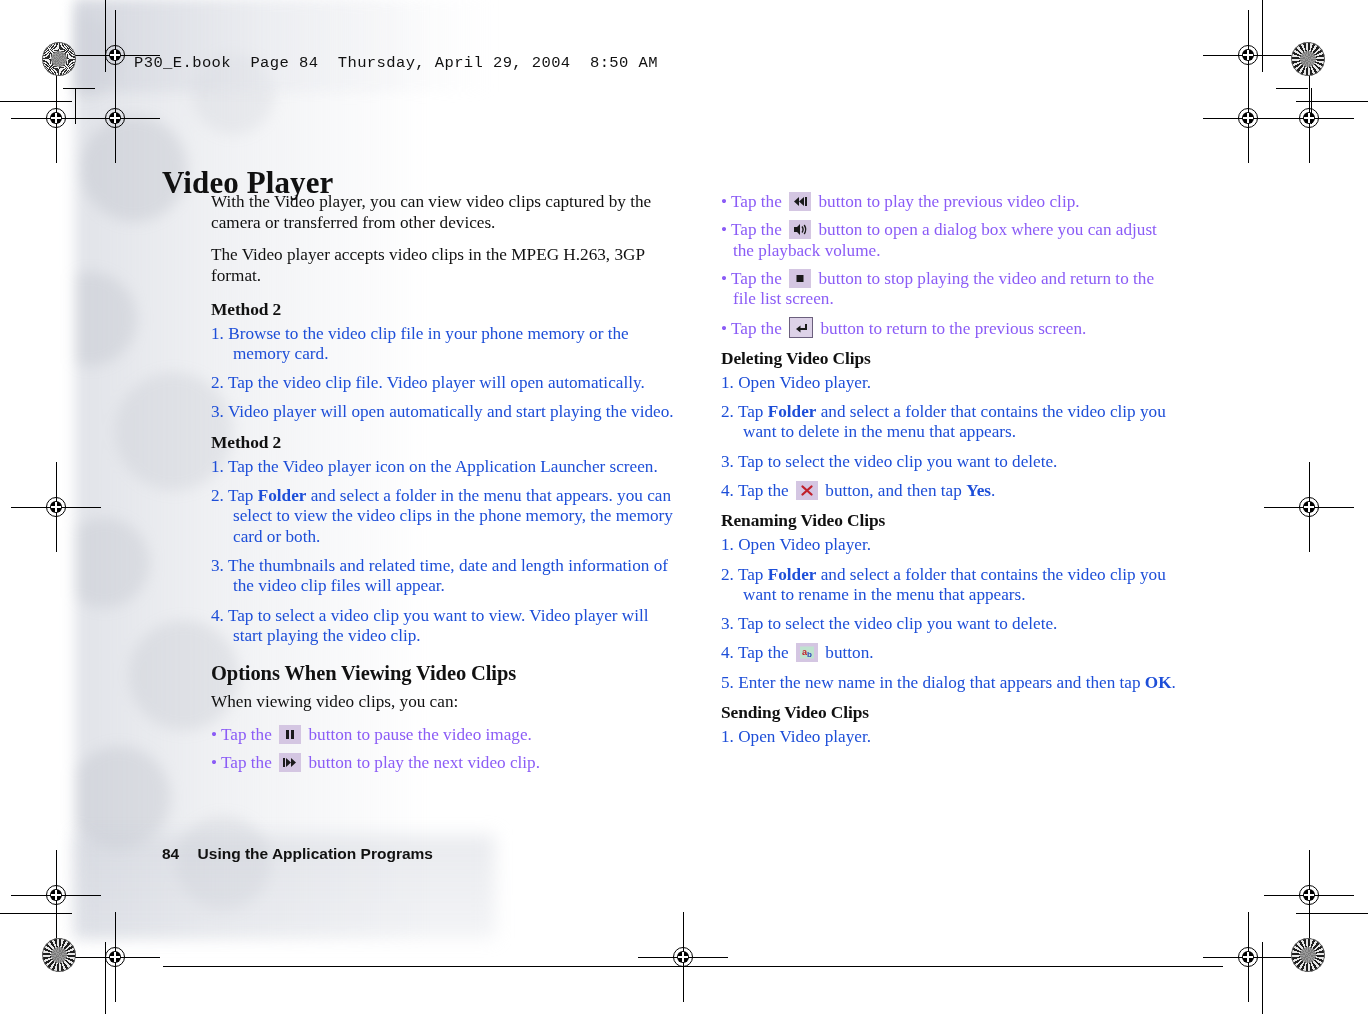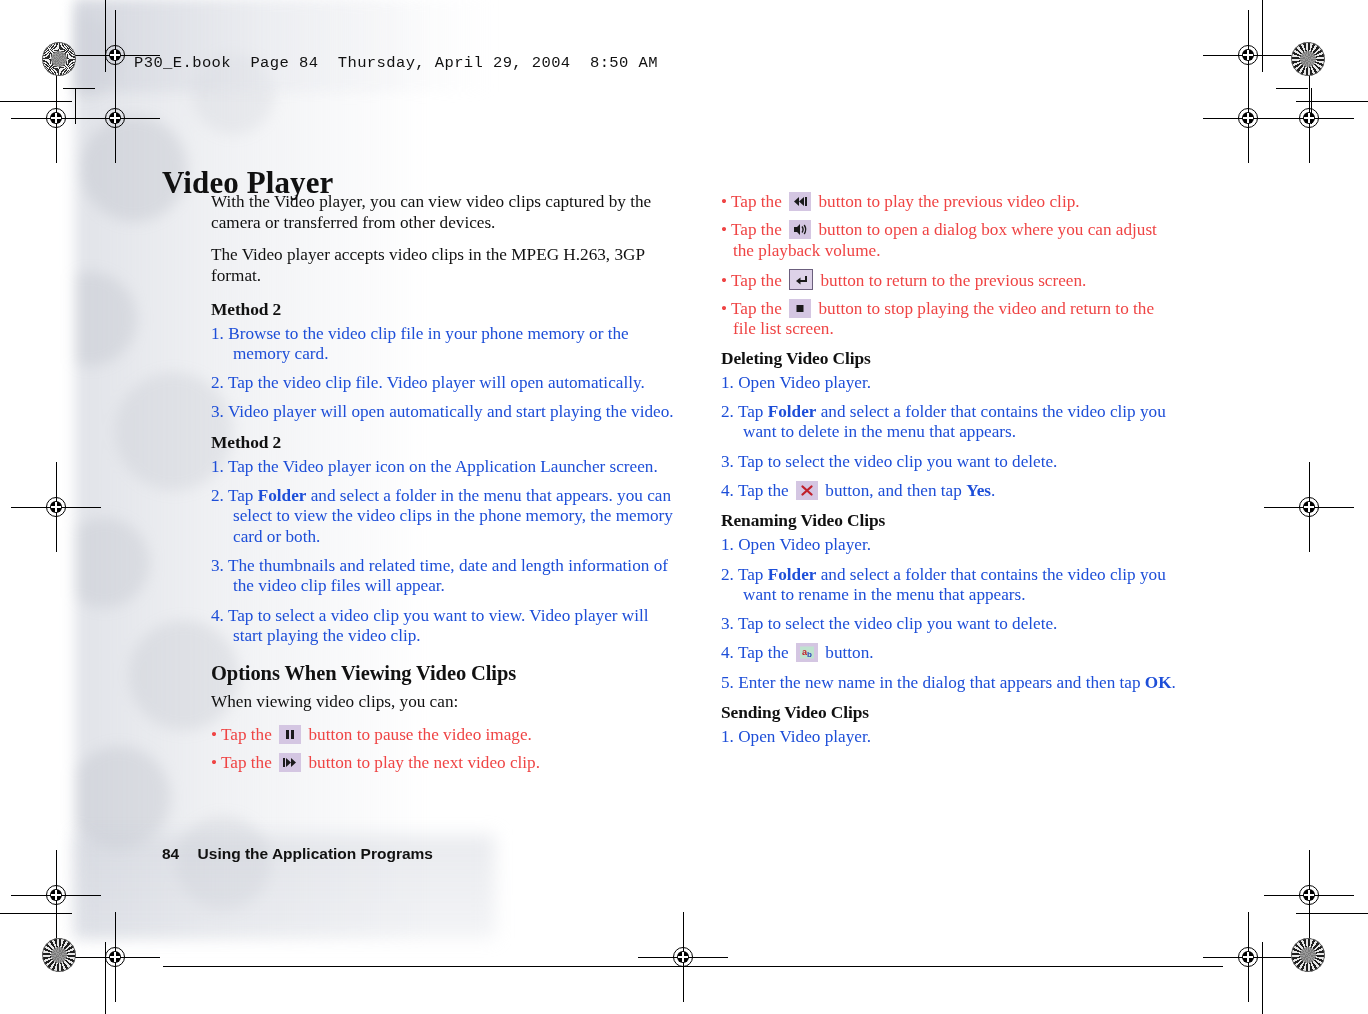--- a/index.html
+++ b/index.html
@@ -160,21 +160,21 @@
     line-height: 1.18;
     color: #1d4ed8;
     margin-bottom: 9px;
     padding-left: 22px;
     text-indent: -22px;
   }
 
   .bullet {
     font-size: 17.2px;
     line-height: 1.18;
-    color: #ef4444;
+    color: #8b5cf6;
     margin-bottom: 8px;
     padding-left: 12px;
     text-indent: -12px;
   }
 
   b { font-weight: bold; }
 
   
   .chip {
     display: inline-block;
@@ -422,33 +422,33 @@
         <span>•</span>
         <span>Tap the </span><span class="chip"><svg width="22" height="19" viewBox="0 0 22 19">
               <polygon points="5,7 8,7 11,4 11,15 8,12 5,12" fill="#1a1a1a"></polygon>
               <path d="M13 6.5 Q15.2 9.5 13 12.5" stroke="#1a1a1a" stroke-width="1.4" fill="none"></path>
               <path d="M15.2 5 Q18.2 9.5 15.2 14" stroke="#1a1a1a" stroke-width="1.4" fill="none"></path>
             </svg></span><span> button to open a dialog box where you can adjust the playback volume.</span>
       </p>
 
       <p class="bullet">
         <span>•</span>
+        <span>Tap the </span><span class="chip"><svg width="22" height="19" viewBox="0 0 22 19">
+              <rect x="7.5" y="6" width="7" height="7" fill="#1a1a1a"></rect>
+            </svg></span><span> button to stop playing the video and return to the file list screen.</span>
+      </p>
+
+      <p class="bullet">
+        <span>•</span>
         <span>Tap the </span><span class="chip bordered"><svg width="24" height="21" viewBox="0 0 24 21">
               <path d="M16 6 L16 11 L9 11" stroke="#1a1a1a" stroke-width="2" fill="none"></path>
               <polygon points="10.5,7.5 10.5,14.5 6,11" fill="#1a1a1a"></polygon>
             </svg></span><span> button to return to the previous screen.</span>
       </p>
 
-      <p class="bullet">
-        <span>•</span>
-        <span>Tap the </span><span class="chip"><svg width="22" height="19" viewBox="0 0 22 19">
-              <rect x="7.5" y="6" width="7" height="7" fill="#1a1a1a"></rect>
-            </svg></span><span> button to stop playing the video and return to the file list screen.</span>
-      </p>
-
 
       <div class="h3">Deleting Video Clips</div>
 
       <p class="step">
         <span>1.</span>
         <span>Open Video player.</span>
       </p>
       <p class="step">
         <span>2.</span>
         <span>Tap </span><b>Folder</b><span> and select a folder that contains the video clip you want to delete in the menu that appears.</span>

